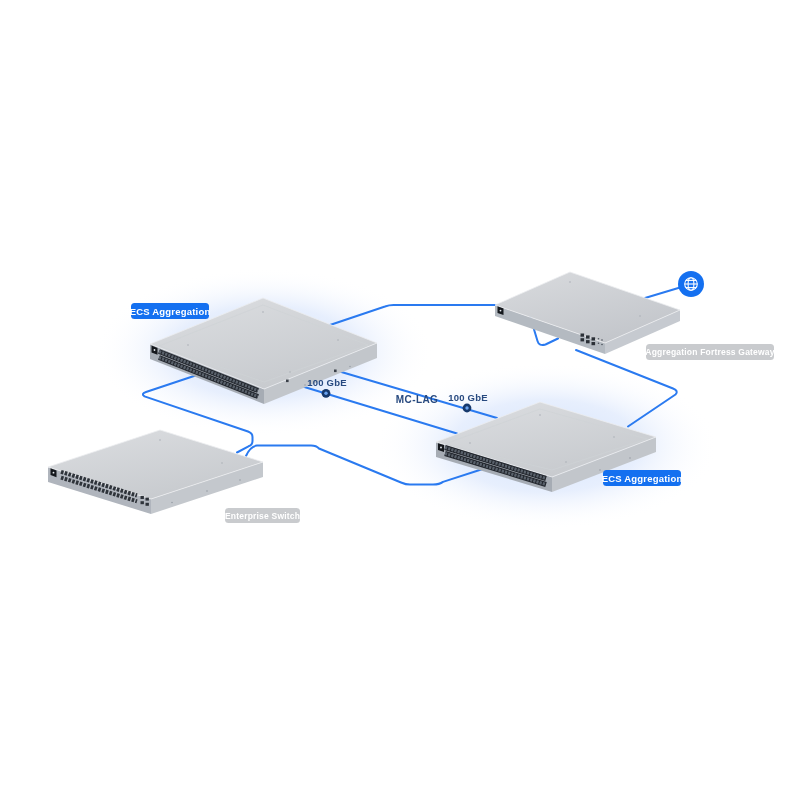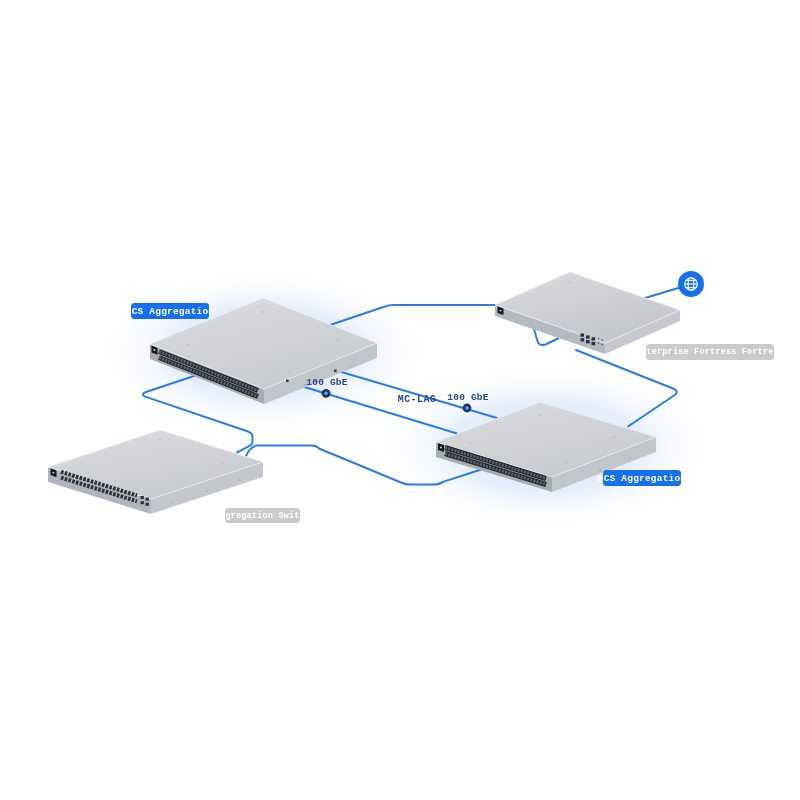--- a/index.html
+++ b/index.html
@@ -1,18 +1,18 @@
 <!DOCTYPE html>
 <html><head>
 <meta charset="utf-8">
 <style>
   html,body{margin:0;padding:0;background:#ffffff;}
   .stage{
     position:relative;width:800px;height:800px;background:#ffffff;overflow:hidden;
-    font-family:Liberation Mono, monospace;
+    font-family:Liberation Sans, sans-serif;
   }
   .stage svg{position:absolute;left:0;top:0;}
   .badge{
     position:absolute;display:flex;align-items:center;justify-content:center;
     border-radius:3.5px;color:#ffffff;font-weight:bold;white-space:nowrap;
     letter-spacing:.2px;
   }
   .badge.blue{background:#1470f0;font-size:9.5px;}
   .badge.gray{background:#c9cbce;font-size:8.5px;}
   .linklabel{
@@ -171,23 +171,23 @@
         <ellipse cx="691" cy="284" rx="2.9" ry="6.3"></ellipse>
         <line x1="684.7" y1="284" x2="697.3" y2="284"></line>
         <line x1="685.8" y1="280.4" x2="696.2" y2="280.4"></line>
         <line x1="685.8" y1="287.6" x2="696.2" y2="287.6"></line>
       </g>
     </g>
   </svg>
 
   <div class="badge blue" style="left:131px;top:303px;width:78px;height:16px;">ECS Aggregation</div>
 
-  <div class="badge gray" style="left:646px;top:344px;width:128px;height:16px;">Enterprise Fortress Fortress</div>
+  <div class="badge gray" style="left:646px;top:344px;width:128px;height:16px;">Aggregation Fortress Gateway</div>
 
-  <div class="badge gray" style="left:225px;top:508px;width:75px;height:15px;">Aggregation Switch</div>
+  <div class="badge gray" style="left:225px;top:508px;width:75px;height:15px;">Enterprise Switch</div>
 
   <div class="badge blue" style="left:603px;top:470px;width:78px;height:16px;">ECS Aggregation</div>
 
   <div class="linklabel" style="left:327px;top:382px;">100 GbE</div>
 
   <div class="linklabel mclag" style="left:393px;top:399px;">MC-LAG</div>
 
   <div class="linklabel" style="left:468px;top:397px;">100 GbE</div>
 
 </div>

